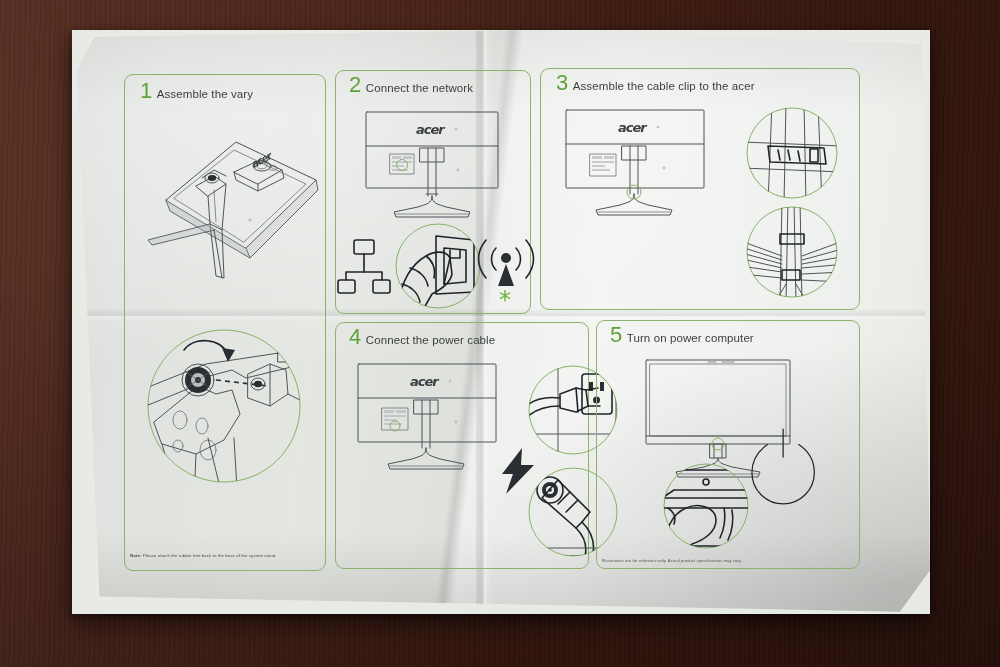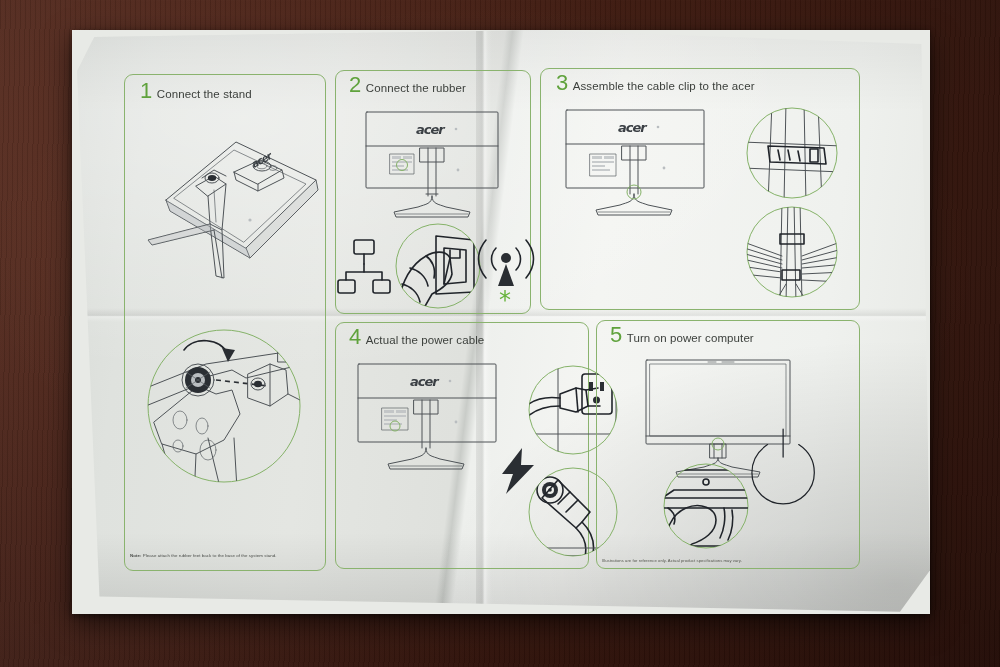--- a/index.html
+++ b/index.html
@@ -136,21 +136,21 @@
   <div class="paper">
     <div class="paper-clip">
       <div class="paper-shade"></div>
       <div class="fold-h"></div>
       <div class="fold-v"></div>
 
       <div class="panel" style="left:52px;top:44px;width:200px;height:495px;">
       </div>
       <div class="panel-head" style="left:68px;top:50px;">
         <span class="pnum">1</span>
-        <span class="ptitle">Connect the stand</span>
+        <span class="ptitle">Assemble the vary</span>
       </div>
 
       <svg style="position:absolute;left:58px;top:98px;" width="192" height="140" viewBox="0 0 192 140">
 
         <path class="ln" d="M36 72 L106 14 L186 52 L116 120 Z"></path>
         <path class="ln" d="M36 72 L40 83 L120 130 L116 120"></path>
         <path class="ln" d="M120 130 L188 62 L186 52"></path>
         <path class="ln-t" d="M44 70 L104 22 L176 56 L114 114 Z"></path>
 
         <path class="fl-g" opacity=".45" d="M36 72 L40 83 L120 130 L116 120 Z"></path>
@@ -228,21 +228,21 @@
       </svg>
 
       <div class="note" style="left:58px;top:523px;">
         <b>Note:</b>
         <span>Please attach the rubber feet back to the base of the system stand.</span>
       </div>
 
       <div class="panel" style="left:263px;top:40px;width:194px;height:242px;"></div>
       <div class="panel-head" style="left:277px;top:44px;">
         <span class="pnum">2</span>
-        <span class="ptitle">Connect the rubber</span>
+        <span class="ptitle">Connect the network</span>
       </div>
 
       <svg style="position:absolute;left:268px;top:78px;" width="186" height="200" viewBox="0 0 186 200">
 
         <rect class="ln" x="26" y="4" width="132" height="76" rx="1"></rect>
         <path class="ln" d="M26 38 L158 38"></path>
         <text class="acer" x="76" y="26" font-size="13">acer</text>
         <circle class="fl-g" cx="116" cy="21" r="1.3"></circle>
 
         <rect class="ln-t" x="50" y="46" width="24" height="20"></rect>
@@ -365,21 +365,21 @@
 
           <path class="ln" d="M4 40 L48 56 M4 46 L48 60 M4 52 L48 64 M4 58 L48 68 M6 66 L48 72 M8 74 L48 78"></path>
           <path class="ln" d="M68 56 L112 40 M68 60 L112 48 M68 64 L112 56 M68 68 L112 64 M68 74 L110 72 M68 80 L108 82"></path>
           <path class="ln" d="M52 84 L40 104 M62 84 L74 104"></path>
         </g>
       </svg>
 
       <div class="panel" style="left:263px;top:292px;width:252px;height:245px;"></div>
       <div class="panel-head" style="left:277px;top:296px;">
         <span class="pnum">4</span>
-        <span class="ptitle">Actual the power cable</span>
+        <span class="ptitle">Connect the power cable</span>
       </div>
 
       <svg style="position:absolute;left:276px;top:330px;" width="160" height="125" viewBox="0 0 160 125">
         <rect class="ln" x="10" y="4" width="138" height="78" rx="1"></rect>
         <path class="ln" d="M10 38 L148 38"></path>
         <text class="acer" x="62" y="26" font-size="13">acer</text>
         <circle class="fl-g" cx="102" cy="21" r="1.3"></circle>
         <rect class="ln-t" x="34" y="48" width="26" height="22"></rect>
         <g opacity=".75">
           <rect class="fl-g" x="36" y="50" width="10" height="3"></rect>

